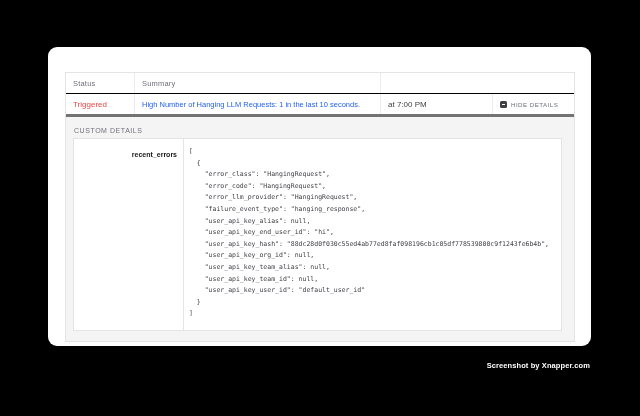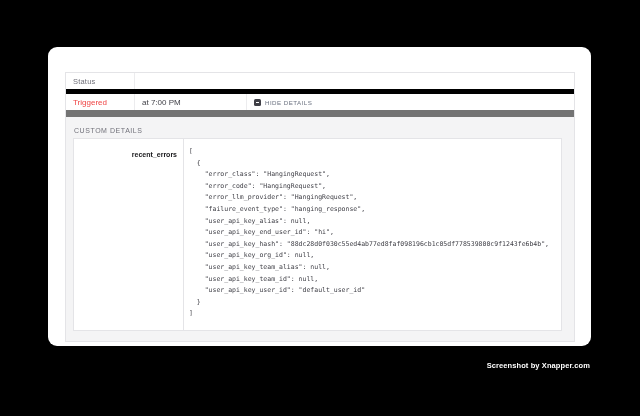--- a/index.html
+++ b/index.html
@@ -12,22 +12,22 @@
   }
   .card {
     position:absolute; left:48px; top:47px; width:543px; height:299px;
     background:#fff; border-radius:9px;
     box-shadow:0 6px 18px rgba(0,0,0,0.45);
   }
   .table-wrap {
     position:absolute; left:17px; top:25px; width:510px;
     border:1px solid #e4e4e7;
   }
-  .thead { display:flex; height:21px; border-bottom:5px solid #000000; }
-  .trow  { display:flex; height:23px; border-bottom:7px solid #737373; background:#fff; }
+  .thead { display:flex; height:21px; border-bottom:1px solid #000000; }
+  .trow  { display:flex; height:23px; border-bottom:3px solid #737373; background:#fff; }
   .cell {
     display:flex; align-items:center; padding-left:7px;
     border-right:1px solid #ececee; overflow:hidden; white-space:nowrap;
   }
   .cell:last-child { border-right:none; }
   .c-status  { width:69px; }
   .c-summary { width:246px; }
   .c-created { width:112px; }
   .c-actions { flex:1; }
   .th { font-size:7.5px; color:#71717a; letter-spacing:0.2px; }
@@ -72,26 +72,30 @@
 </style>
 </head>
 <body>
 
 <div class="card">
 
   <div class="table-wrap">
 
     <div class="thead">
       <div class="cell c-status th">Status</div>
+      <div class="cell c-summary th">Summary</div>
       <div class="cell c-actions th"></div>
     </div>
 
     <div class="trow">
       <div class="cell c-status">
         <span class="status-text">Triggered</span>
+      </div>
+      <div class="cell c-summary">
+        <span class="summary-text">High Number of Hanging LLM Requests: 1 in the last 10 seconds.</span>
       </div>
       <div class="cell c-created">
         <span class="created-text">at 7:00 PM</span>
       </div>
       <div class="cell c-actions">
         <button class="hide-details-btn">
           <span class="minus-square"></span>
           <span class="hide-details-label">HIDE DETAILS</span>
         </button>
       </div>

